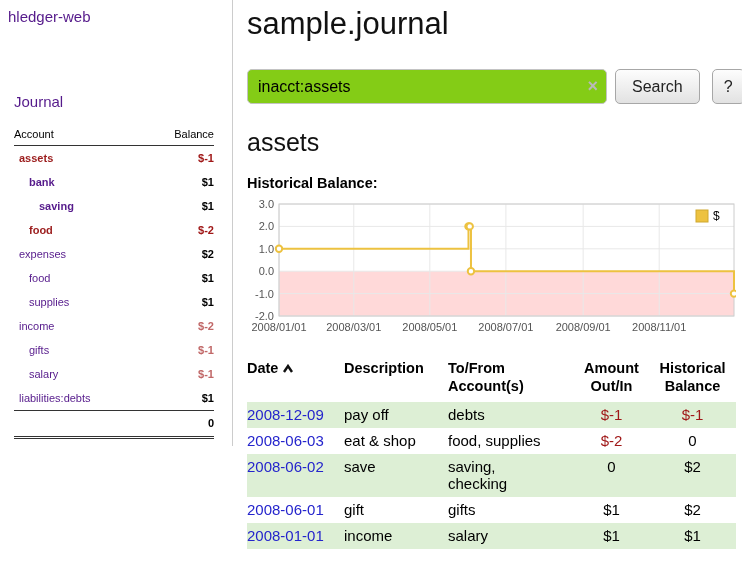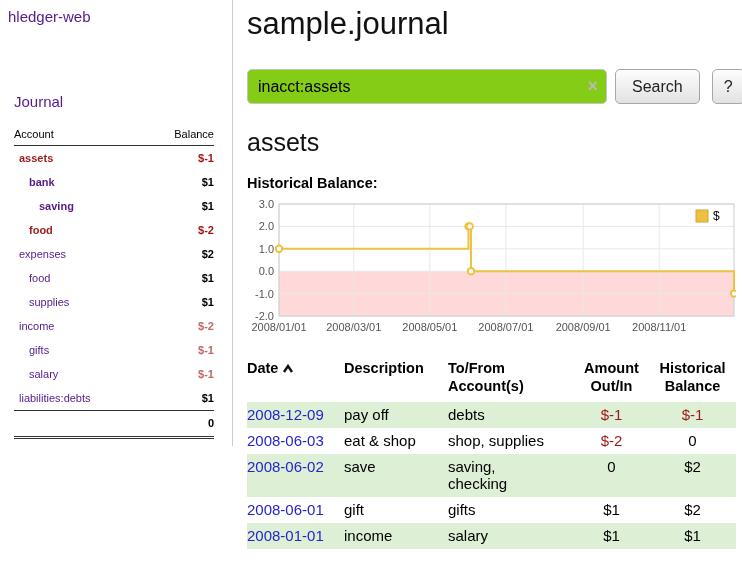--- a/index.html
+++ b/index.html
@@ -274,21 +274,21 @@
           <tr class="shade">
             <td><a class="date-link">2008-12-09</a></td>
             <td>pay off</td>
             <td class="acct-col">debts</td>
             <td class="amt neg">$-1</td>
             <td class="amt neg">$-1</td>
           </tr>
           <tr>
             <td><a class="date-link">2008-06-03</a></td>
             <td>eat &amp; shop</td>
-            <td class="acct-col">shop, supplies</td>
+            <td class="acct-col">food, supplies</td>
             <td class="amt neg">$-2</td>
             <td class="amt">0</td>
           </tr>
           <tr class="shade">
             <td><a class="date-link">2008-06-02</a></td>
             <td>save</td>
             <td class="acct-col">saving, checking</td>
             <td class="amt">0</td>
             <td class="amt">$2</td>
           </tr>

